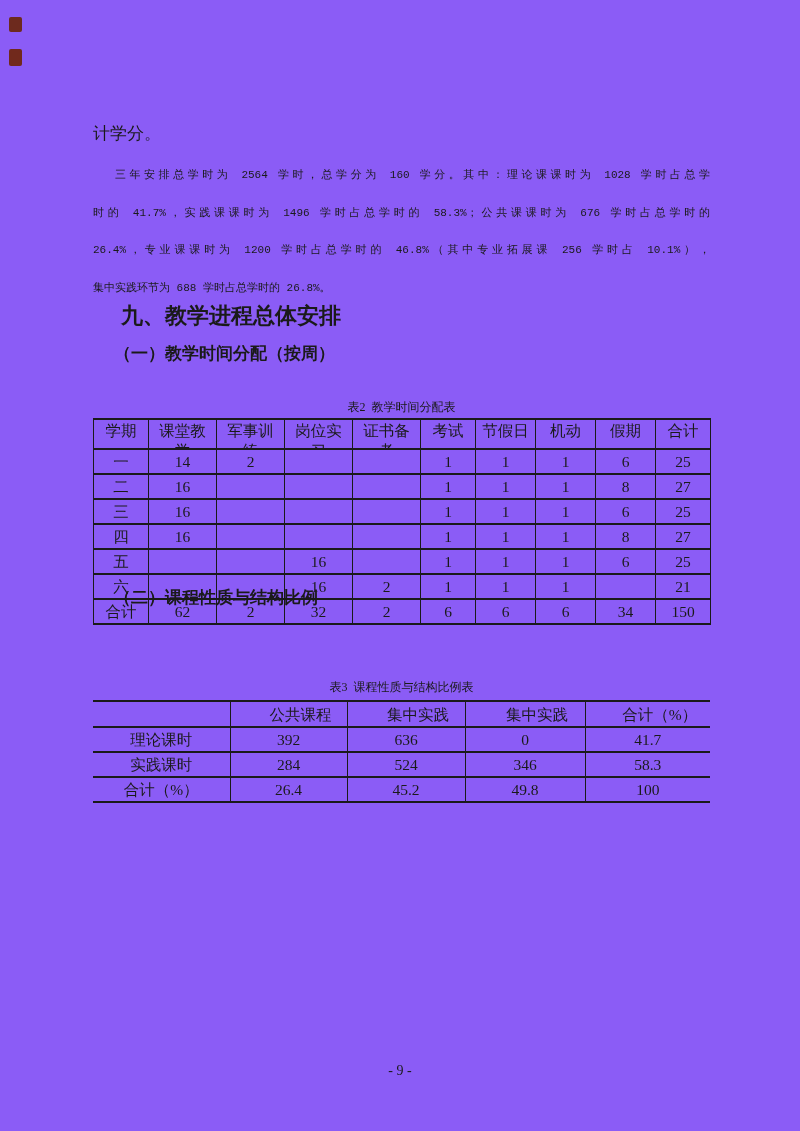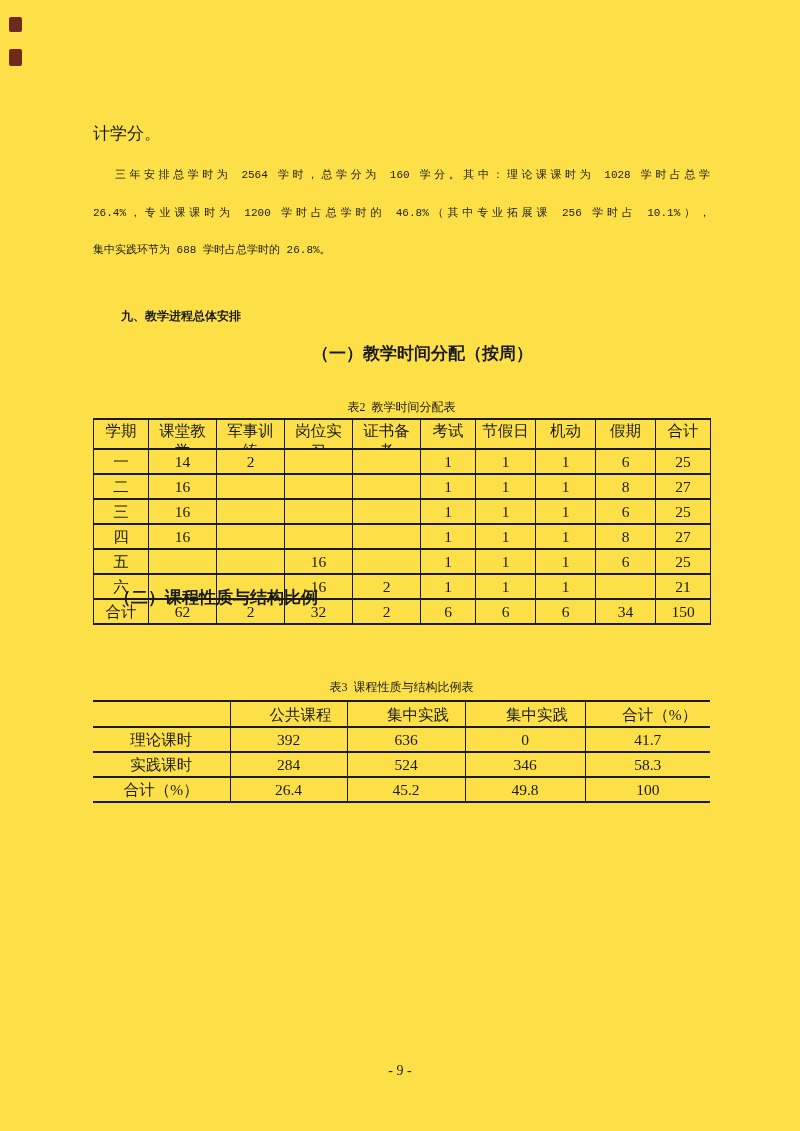--- a/index.html
+++ b/index.html
@@ -1,20 +1,20 @@
 <!DOCTYPE html>
 <html><head>
 <meta charset="utf-8">
 <style>
   html, body { margin: 0; padding: 0; background: #ffffff; }
   .page {
     position: relative;
     width: 800px;
     height: 1131px;
-    background: #fde047;
+    background: #8b5cf6;
     font-family: "Liberation Serif", "DejaVu Serif", serif;
     color: #1a1a1a;
     overflow: hidden;
   }
   .abs { position: absolute; }
 
   
   .mark { position: absolute; left: 9px; width: 13px; background: #6d2a1e; border-radius: 2px; }
   .mark1 { top: 17px; height: 15px; }
   .mark2 { top: 49px; height: 17px; background: #71291c; }
@@ -32,24 +32,24 @@
   .pline {
     height: 37.5px; line-height: 37.5px;
     text-align: justify; text-align-last: justify;
     white-space: nowrap;
   }
   .pline.first { text-indent: 2em; }
   .pline.last { text-align-last: auto; white-space: normal; }
 
   .h-sec {
     left: 93px; width: 617px;
-    font-weight: bold; font-size: 12px; line-height: 24px;
+    font-weight: bold; font-size: 22px; line-height: 24px;
   }
   .h9   { top: 304px; padding-left: 28px; }
-  .h9-1 { top: 342px; padding-left: 21px; font-size: 17px; text-align: center; }
+  .h9-1 { top: 342px; padding-left: 21px; font-size: 17px; }
   .h9-2 { top: 586px; padding-left: 21px; font-size: 17px; }
 
   .caption {
     left: 93px; width: 617px; text-align: center;
     font-size: 12px; line-height: 20px; white-space: pre-wrap;
   }
   .cap2 { top: 397px; }
   .cap3 { top: 677px; }
 
   table { border-collapse: collapse; table-layout: fixed; }
@@ -91,20 +91,21 @@
 
 <div class="page">
 
   <div class="mark mark1"></div>
   <div class="mark mark2"></div>
 
   <div class="abs lead">计学分。</div>
 
   <div class="abs para">
     <div class="pline first">三年安排总学时为 2564 学时，总学分为 160 学分。其中：理论课课时为 1028 学时占总学</div>
+    <div class="pline">时的 41.7%，实践课课时为 1496 学时占总学时的 58.3%；公共课课时为 676 学时占总学时的</div>
     <div class="pline">26.4%，专业课课时为 1200 学时占总学时的 46.8%（其中专业拓展课 256 学时占 10.1%），</div>
     <div class="pline last">集中实践环节为 688 学时占总学时的 26.8%。</div>
   </div>
 
   <div class="abs h-sec h9">九、教学进程总体安排</div>
   <div class="abs h-sec h9-1">（一）教学时间分配（按周）</div>
 
   <div class="abs caption cap2">表2  教学时间分配表</div>
 
   <table class="abs t2">

